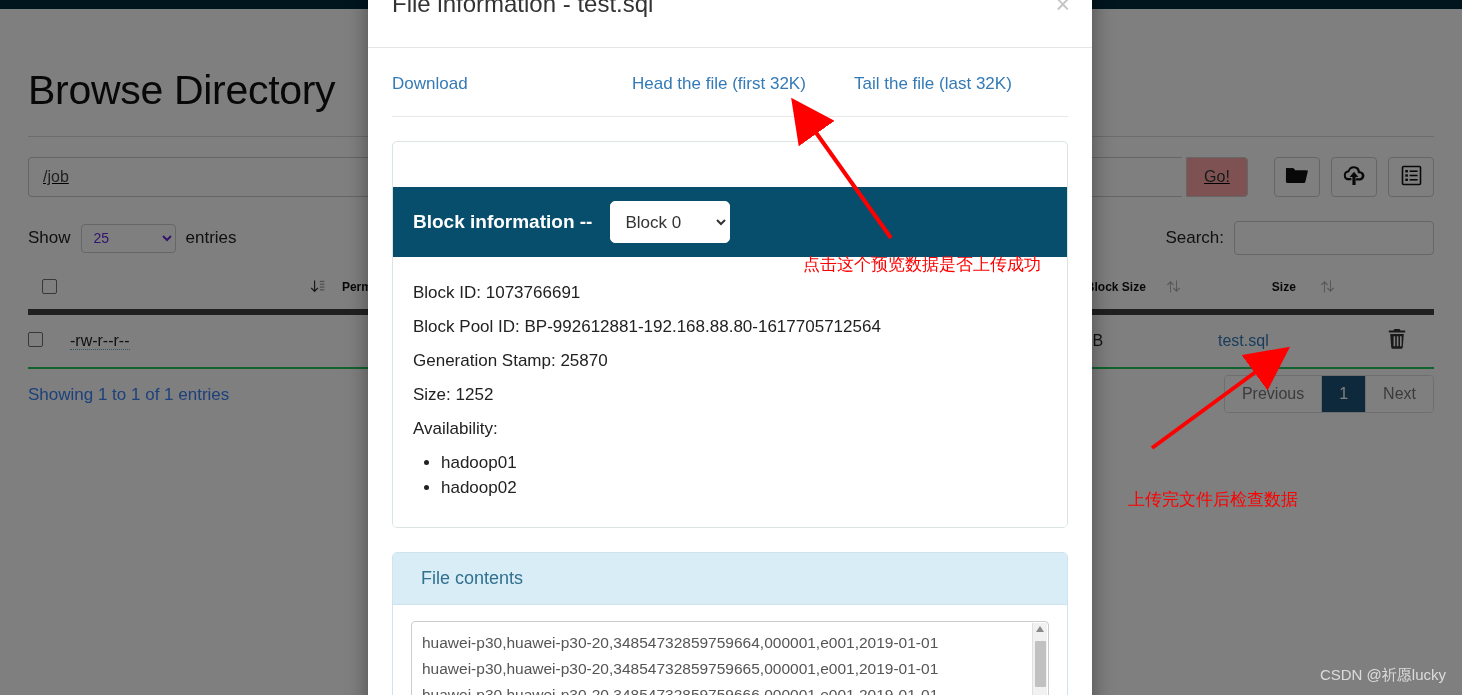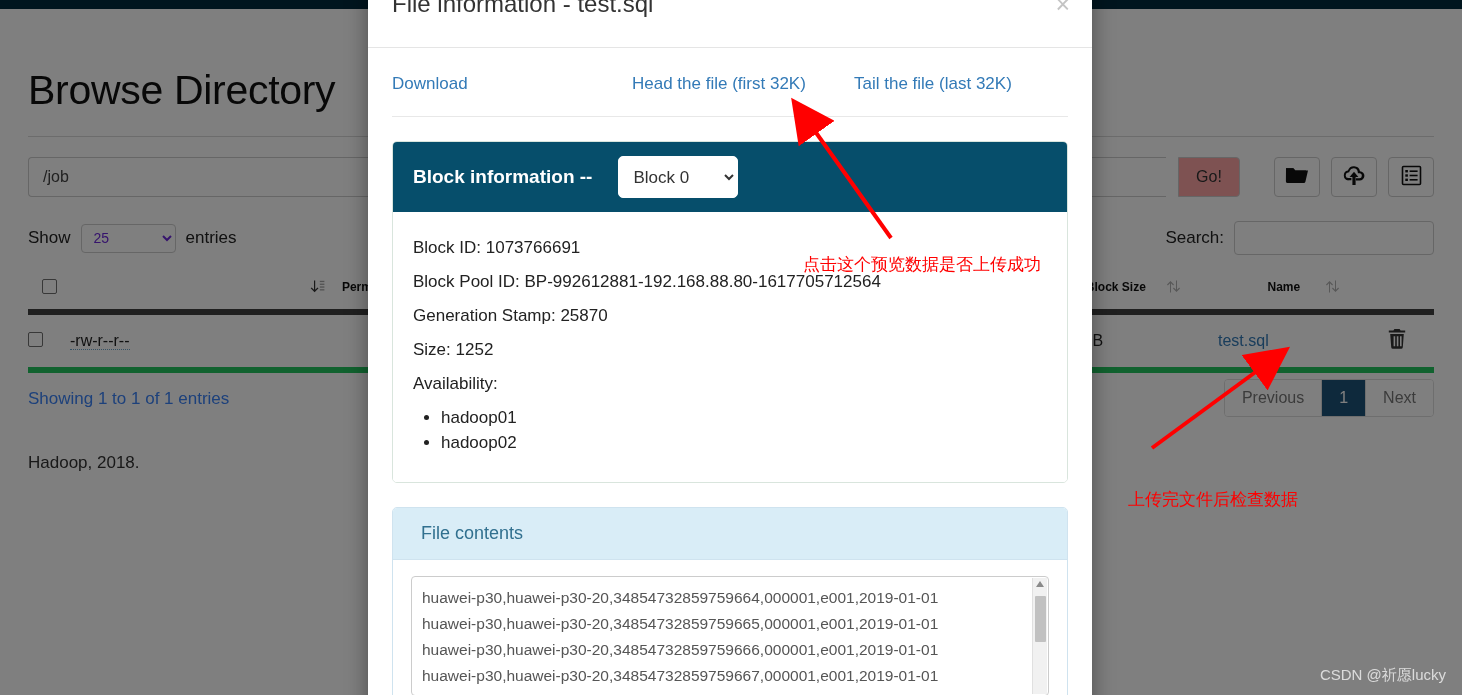--- a/index.html
+++ b/index.html
@@ -34,21 +34,22 @@
   .title-rule {
     border-top: 1px solid #d8d8d8;
     margin-top: 22px;
   }
 
   
   .path-row {
     display: flex;
     align-items: center;
     margin-top: 20px;
-    gap: 12px;
+    gap: 4px;
+    text-decoration: underline;
   }
   .path-input {
     flex: 1;
     height: 40px;
     border: 1px solid #ccc;
     border-right: none;
     border-radius: 4px 0 0 4px;
     padding: 0 14px;
     font-size: 16px;
     color: #444;
@@ -104,21 +105,21 @@
     font-weight: bold;
     color: #111;
     padding: 6px 0 12px 0;
     border-bottom: 6px solid #404040;
     white-space: nowrap;
   }
   table.dirtable td {
     font-size: 16px;
     color: #222;
     padding: 14px 0;
-    border-bottom: 6px solid #22c55e;
+    border-bottom: 2px solid #22c55e;
   }
   .sort-ico { display:inline-block; margin-right: 14px; vertical-align: middle; }
   .dotted { border-bottom: 1px dotted #6aa3c8; cursor: help; }
   .link-blue { color: #337ab7; text-decoration: none; cursor: pointer; }
   .cb { width: 15px; height: 15px; border: 1px solid #707070; border-radius: 2px; display:inline-block; background:#fff; }
 
   .showing-info { font-size: 17px; color: #3b82f6; margin-top: 16px; }
 
   .pagination {
     display: inline-flex;
@@ -187,21 +188,21 @@
   .panel {
     border: 1px solid #d9e5dd;
     border-radius: 5px;
     margin-top: 24px;
     overflow: hidden;
   }
   .panel-head-dark {
     background: #0b4f6c;
     background: #064e6b;
     padding: 14px 20px;
-    display: flex; align-items: center; gap: 16px;
+    display: flex; align-items: center; gap: 8px; margin-top: 45px;
   }
   .panel-head-dark .lbl { color: #fff; font-size: 19px; font-weight: bold; }
   .block-select {
     margin-left: 10px;
     height: 42px;
     min-width: 120px;
     background: #fff;
     border: 1px solid #fff;
     border-radius: 5px;
     font-size: 17px;
@@ -367,21 +368,21 @@
           <th style="width:170px">
             <span>Block Size</span>
             <span class="sort-ico" style="margin-left:18px;margin-right:0">
               <svg width="13" height="15" viewBox="0 0 13 15" fill="#b0b0b0">
                 <path d="M3 13.5V4.2L0.8 6.4 0 5.6 3.5 2 7 5.6 6.2 6.4 4 4.2v9.3z"></path>
                 <path d="M10 1.5v9.3l2.2-2.2.8.8-3.5 3.6L6 9.4l.8-.8L9 10.8V1.5z"></path>
               </svg>
             </span>
           </th>
           <th style="width:170px">
-            <span>Name</span>
+            <span>Size</span>
             <span class="sort-ico" style="margin-left:22px;margin-right:0">
               <svg width="13" height="15" viewBox="0 0 13 15" fill="#b0b0b0">
                 <path d="M3 13.5V4.2L0.8 6.4 0 5.6 3.5 2 7 5.6 6.2 6.4 4 4.2v9.3z"></path>
                 <path d="M10 1.5v9.3l2.2-2.2.8.8-3.5 3.6L6 9.4l.8-.8L9 10.8V1.5z"></path>
               </svg>
             </span>
           </th>
           <th style="width:46px"></th>
         </tr>
       </thead>
@@ -414,21 +415,20 @@
 
     <div style="display:flex;align-items:flex-start;justify-content:space-between;">
       <div class="showing-info">Showing 1 to 1 of 1 entries</div>
       <div class="pagination">
         <div class="pg">Previous</div>
         <div class="pg active">1</div>
         <div class="pg">Next</div>
       </div>
     </div>
 
-    <div class="footer-note">Hadoop, 2018.</div>
   </div>
 </div>
 
 <div id="dim"></div>
 
 <div id="modal">
 
   <div class="modal-header">
     <div class="modal-title">File information - test.sql</div>
     <div class="modal-close">×</div>

